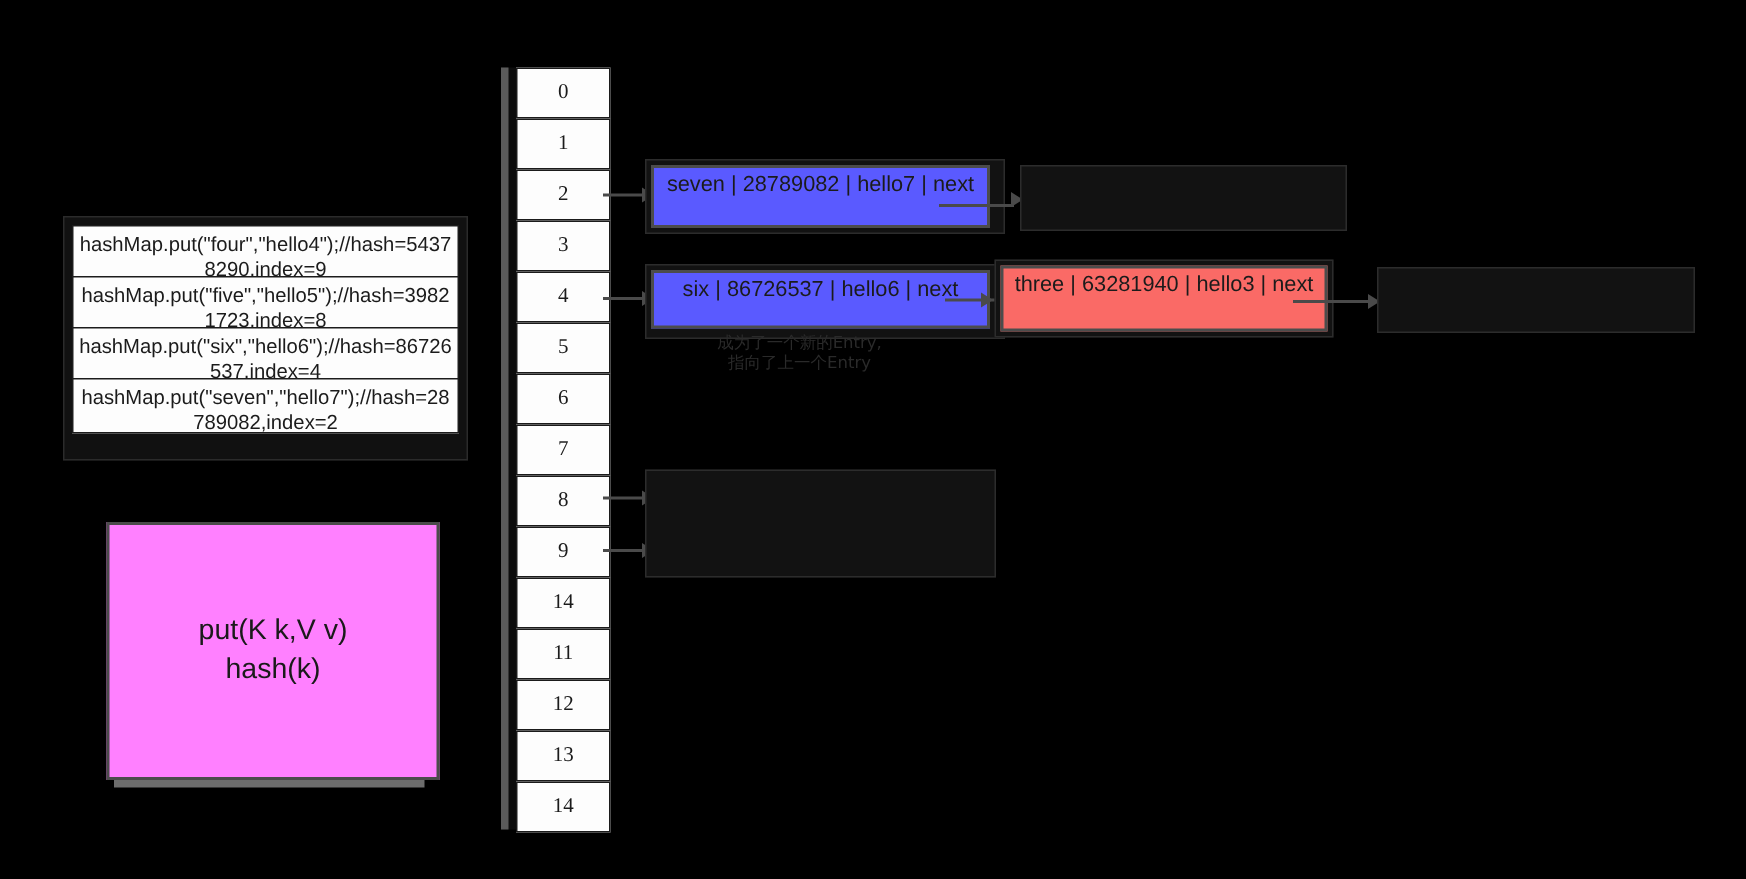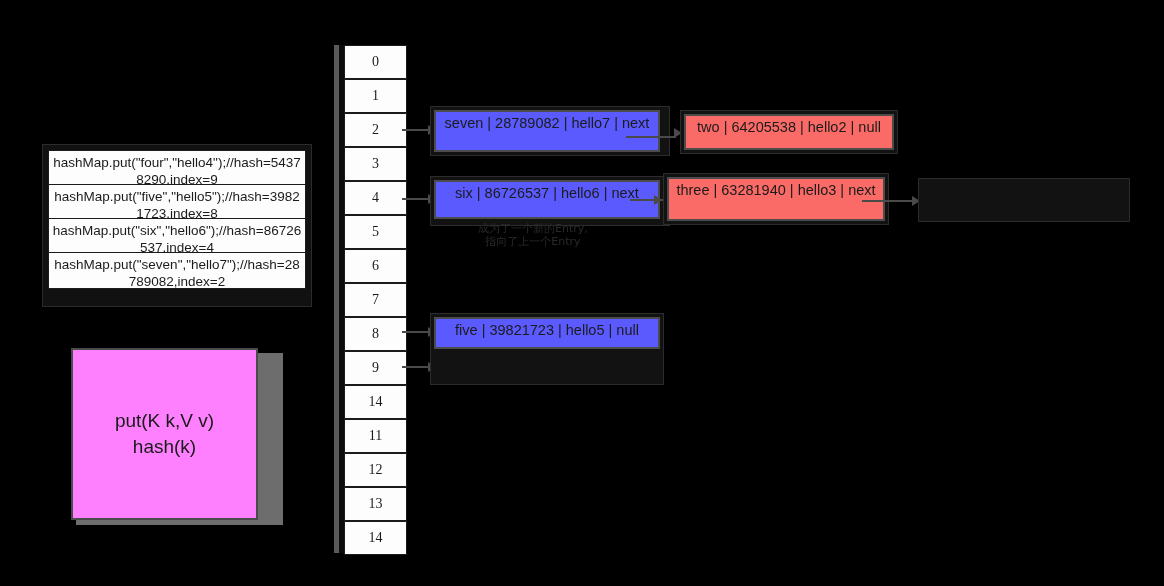--- a/index.html
+++ b/index.html
@@ -67,21 +67,21 @@
     left: 76px;
     top: 353px;
     width: 207px;
     height: 172px;
     background: #6d6d6d;
   }
   .put-box {
     position: absolute;
     left: 71px;
     top: 348px;
-    width: 187px;
+    width: 222px;
     height: 172px;
     background: #ff80ff;
     border: 2px solid #4b4b4b;
     display: flex;
     flex-direction: column;
     align-items: center;
     justify-content: center;
     color: #1a1a1a;
     font-size: 19px;
     line-height: 26px;
@@ -252,23 +252,20 @@
 
   <div class="frame" style="left:430px; top:106px; width:240px; height:50px;"></div>
   <div class="node blue" style="left:434px; top:110px; width:226px; height:42px;">
     <span>seven | 28789082 | hello7 | next</span>
   </div>
 
   <div class="hline" style="left:626px; top:136px; width:50px;"></div>
   <div class="arrowhead" style="left:674px; top:128px;"></div>
 
   <div class="frame" style="left:680px; top:110px; width:218px; height:44px;"></div>
-  <div class="node red" style="left:684px; top:114px; width:210px; height:36px;">
-    <span>two | 64205538 | hello2 | null</span>
-  </div>
 
   <div class="frame" style="left:430px; top:176px; width:240px; height:50px;"></div>
   <div class="node blue" style="left:434px; top:180px; width:226px; height:39px;">
     <span>six | 86726537 | hello6 | next</span>
   </div>
 
   <div class="hline" style="left:630px; top:199px; width:38px;"></div>
   <div class="arrowhead" style="left:654px; top:195px;"></div>
 
   <div class="frame" style="left:663px; top:173px; width:226px; height:52px;"></div>
@@ -280,17 +277,14 @@
   <div class="arrowhead" style="left:912px; top:196px;"></div>
 
   <div class="frame" style="left:918px; top:178px; width:212px; height:44px;"></div>
 
   <div class="cjk-note">
     <div>成为了一个新的Entry,</div>
     <div>指向了上一个Entry</div>
   </div>
 
   <div class="frame" style="left:430px; top:313px; width:234px; height:72px;"></div>
-  <div class="node blue" style="left:434px; top:317px; width:226px; height:32px;">
-    <span>five | 39821723 | hello5 | null</span>
-  </div>
 
 </div>
 
 </body></html>

